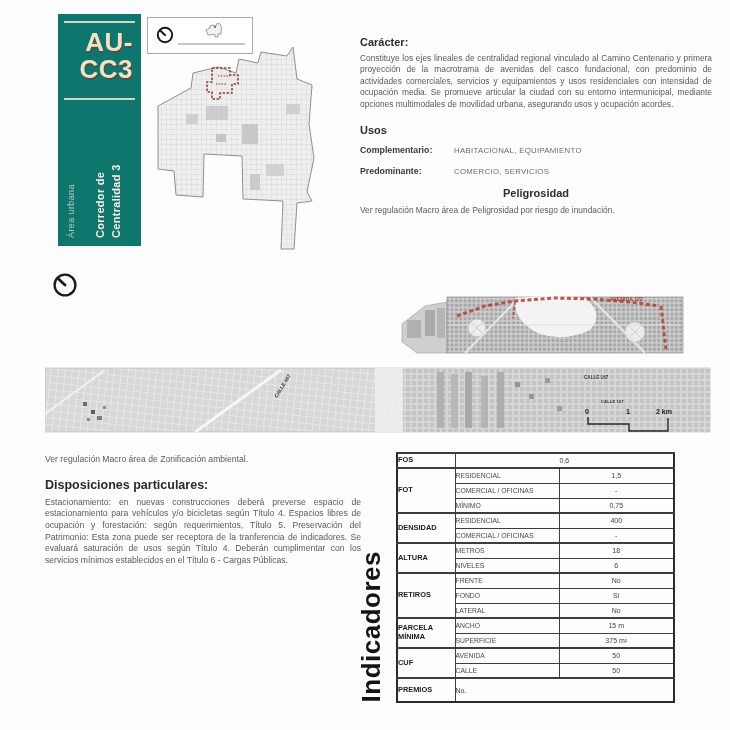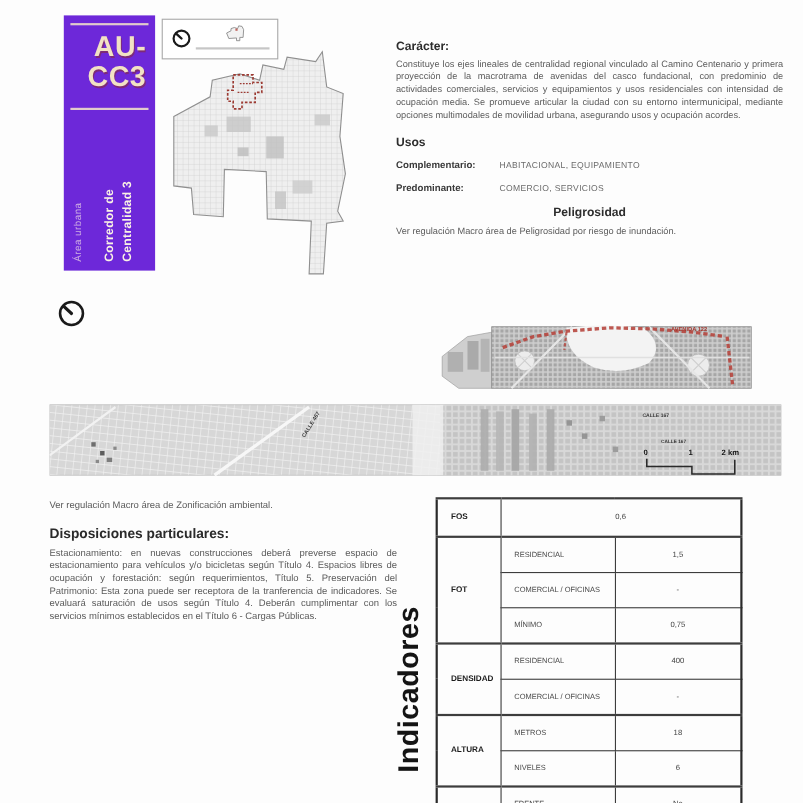--- a/index.html
+++ b/index.html
@@ -1,20 +1,20 @@
 <!DOCTYPE html>
 <html><head>
 <meta charset="utf-8">
 <style>
   html,body{margin:0;padding:0;background:#fff;}
   .page{position:relative;width:730px;height:730px;background:#fdfdfd;overflow:hidden;
         font-family:"Liberation Sans",sans-serif;color:#333;}
 
   
-  .banner{position:absolute;left:58px;top:14px;width:83px;height:232px;background:#6d28d9;}
+  .banner{position:absolute;left:58px;top:14px;width:83px;height:232px;background:#0f766e;}
   .banner .topline{position:absolute;left:6px;right:6px;top:7px;height:2px;background:rgba(246,231,201,.85);}
   .banner .code{position:absolute;top:15px;right:8px;text-align:right;font-weight:bold;
                 font-size:26px;line-height:27px;letter-spacing:.5px;color:#f2e2c4;
                 text-shadow:1px 2px 0 rgba(138,44,38,.55);}
   .banner .divider{position:absolute;left:6px;right:6px;top:84px;height:2px;background:rgba(246,231,201,.85);}
   .vtext{writing-mode:vertical-rl;transform:rotate(180deg);}
   .banner .area-type{position:absolute;left:8px;bottom:8px;height:80px;font-size:9px;
                      color:rgba(255,242,232,.66);letter-spacing:.4px;}
   .banner .zone-name{position:absolute;left:34px;bottom:8px;height:96px;font-size:11px;font-weight:bold;
                      color:#faf2e4;line-height:16px;letter-spacing:.3px;}
@@ -46,21 +46,21 @@
   .h-xl{font-size:12.5px;font-weight:bold;color:#2a2a2a;margin:0 0 5px 0;}
   .bottom-left .body-sm{margin-bottom:12px;}
 
   
   .ind-label{position:absolute;left:352px;top:548px;width:38px;height:158px;
              display:flex;align-items:center;justify-content:center;}
   .ind-label span{writing-mode:vertical-rl;transform:rotate(180deg);font-size:26px;font-weight:bold;
                   color:#141414;letter-spacing:.5px;}
   table.ind{position:absolute;left:396px;top:452px;width:277px;border-collapse:collapse;
             table-layout:fixed;border:2px solid #2b2b2b;}
-  table.ind td{border:1px solid #3d3d3d;padding:12px;overflow:hidden;}
+  table.ind td{border:1px solid #3d3d3d;padding:0;overflow:hidden;}
   table.ind tr{height:15px;}
   table.ind tr.tall{height:24px;}
   table.ind tr.g td{border-top-width:2px;}
   td.lab{font-size:7.4px;font-weight:bold;color:#1c1c1c;padding-left:6px;line-height:1.15;}
   td.sub{font-size:6.8px;color:#4a4a4a;padding-left:6px;}
   td.val{font-size:7px;color:#3f3f3f;text-align:center;}
   td.val-left{font-size:7px;color:#3f3f3f;padding-left:7px;}
 </style>
 </head>
 <body>

